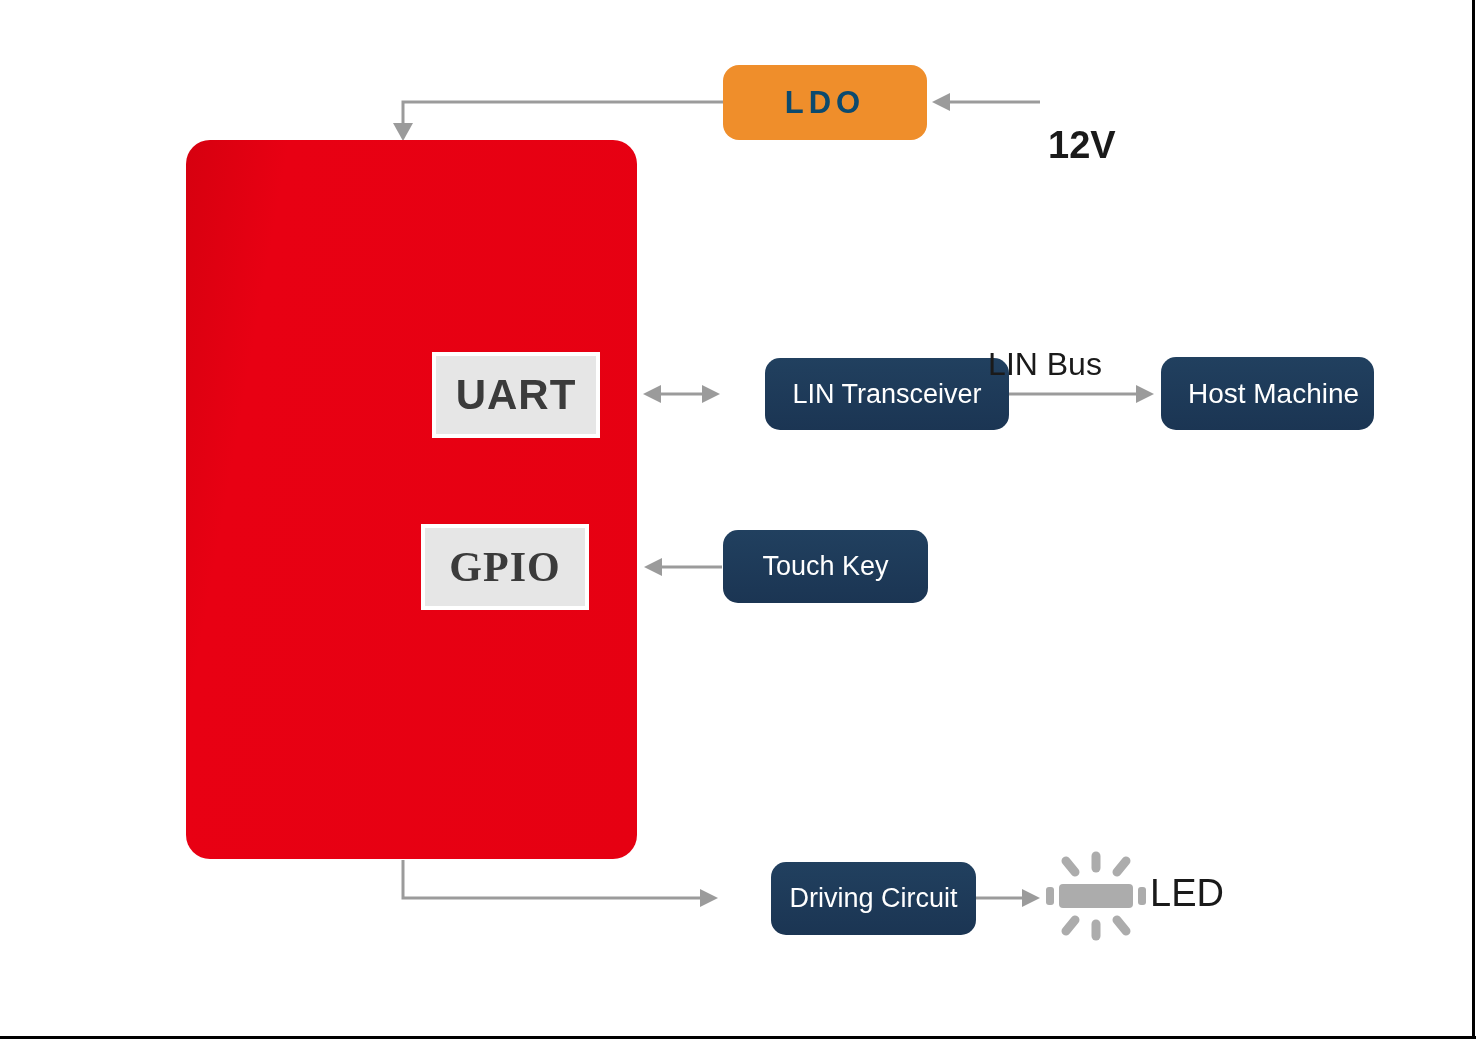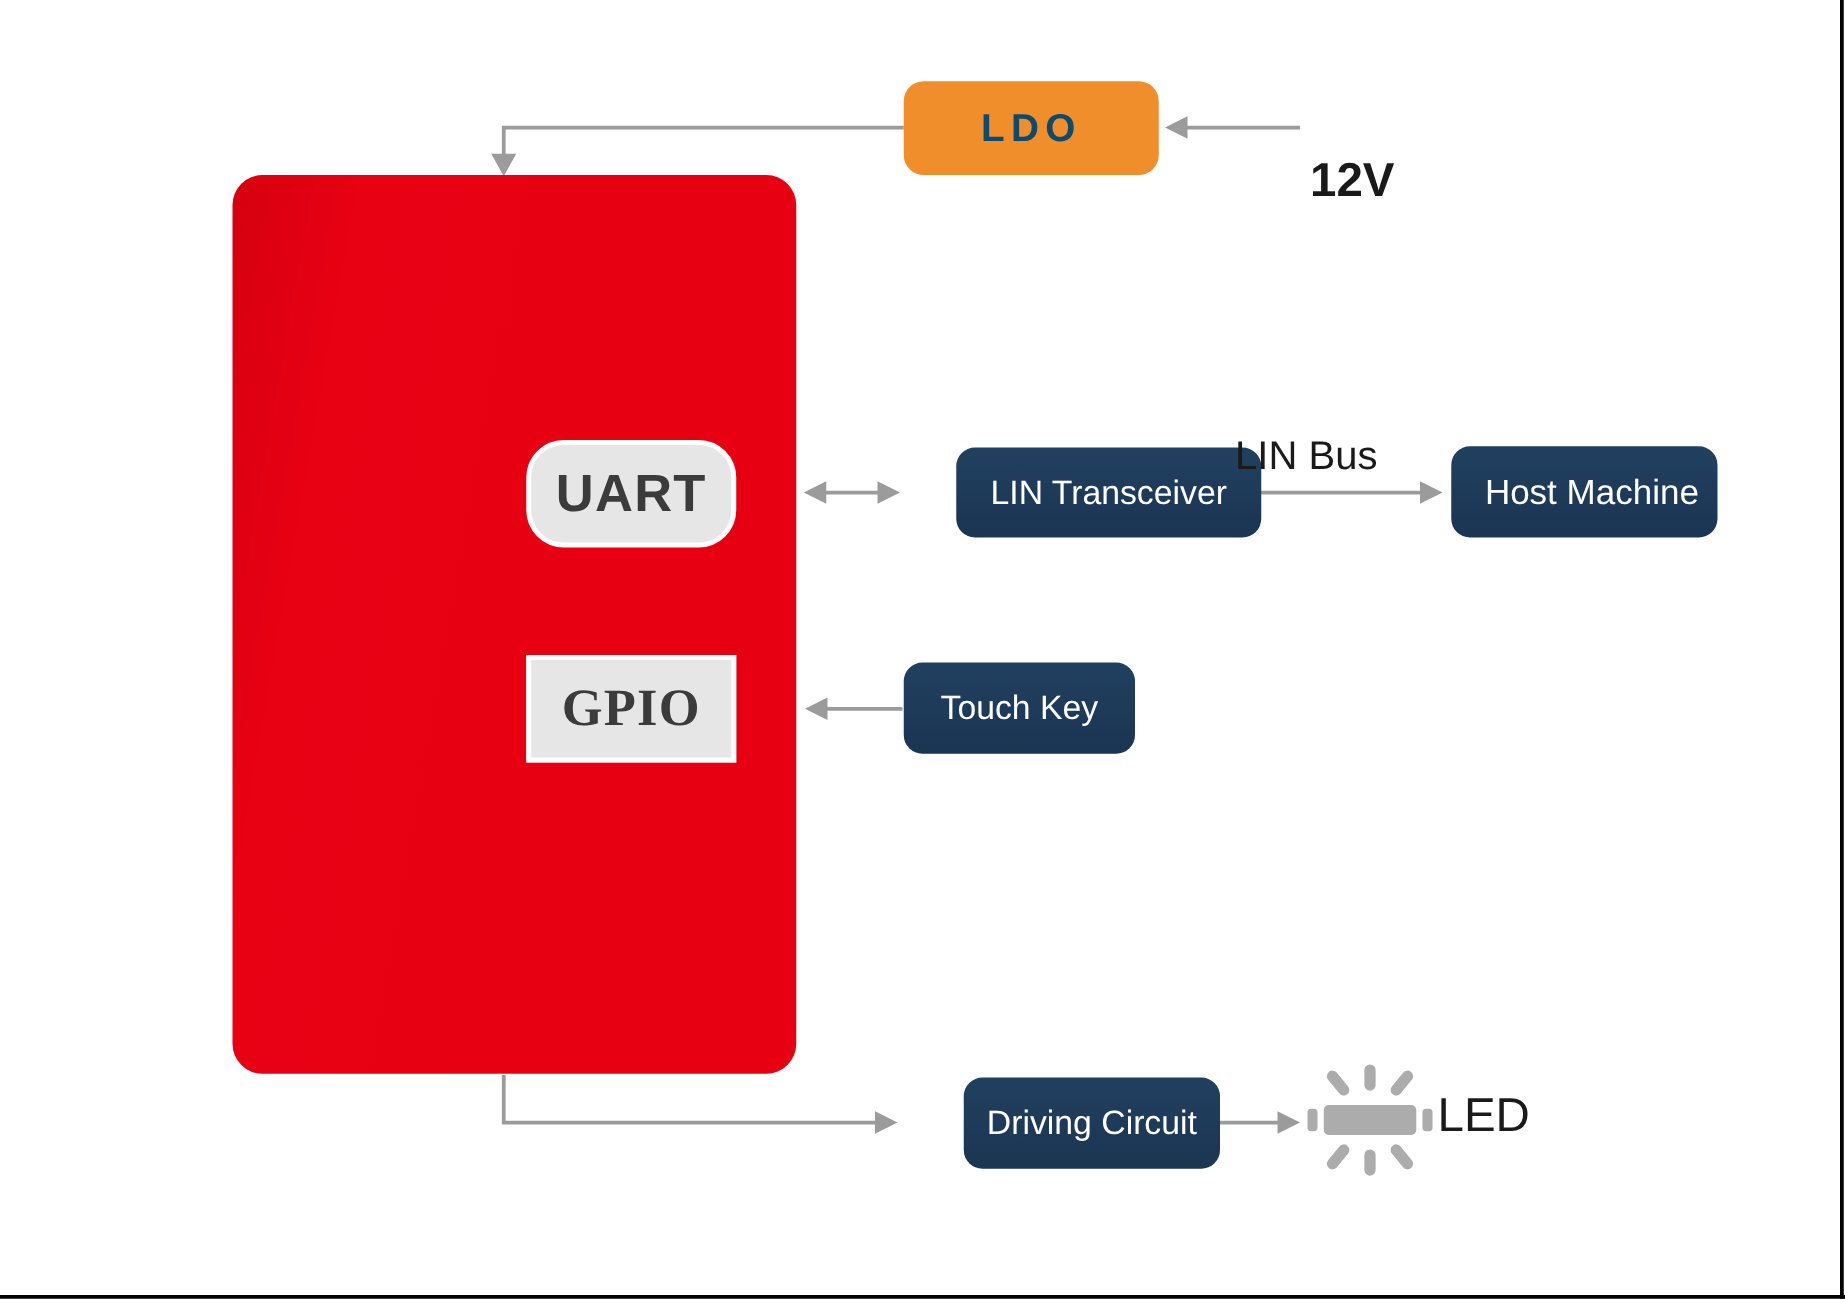--- a/index.html
+++ b/index.html
@@ -22,40 +22,40 @@
     color:#ffffff;font-size:46px;font-weight:400;text-align:center;line-height:50px;
     letter-spacing:1px;
   }
   
   .periph{
     position:absolute;background:#e6e6e6;border:4px solid #ffffff;
     display:flex;align-items:center;justify-content:center;
     color:#3b3b3b;font-size:42px;font-weight:700;letter-spacing:1px;
     box-sizing:border-box;
   }
-  .periph.uart{left:421px;top:352px;width:168px;height:86px;border-radius:30px;}
+  .periph.uart{left:432px;top:352px;width:168px;height:86px;}
   .periph.gpio{left:421px;top:524px;width:168px;height:86px;font-family:Liberation Serif, serif;}
   .periph.pwm{left:229px;top:731px;width:358px;height:85px;}
 
   
   .ldo{
     position:absolute;left:723px;top:65px;width:204px;height:75px;
     background:#ef8e2b;border-radius:16px;
     display:flex;align-items:center;justify-content:center;
     color:#0c4a6e;font-size:31px;font-weight:700;letter-spacing:5px;
   }
   
   .node{
     position:absolute;background:linear-gradient(180deg,#21405f,#1b3553);
     border-radius:15px;display:flex;align-items:center;justify-content:center;
     color:#ffffff;font-size:27px;font-weight:400;white-space:nowrap;
   }
   .node.lin{left:765px;top:358px;width:244px;height:72px;}
   .node.host{left:1161px;top:357px;width:201px;height:73px;font-size:28px;padding-left:12px;}
-  .node.touch{left:723px;top:530px;width:185px;height:73px;}
+  .node.touch{left:723px;top:530px;width:205px;height:73px;}
   .node.drive{left:723px;top:862px;width:205px;height:73px;margin-left:48px;}
 
   
   .lbl{position:absolute;color:#1a1a1a;white-space:nowrap;}
   .lbl.v12{left:1048px;top:80px;font-size:38px;font-weight:600;margin-top:44px;}
   .lbl.linbus{left:936px;top:346px;width:218px;text-align:center;font-size:32px;font-weight:400;}
   .lbl.led{left:1150px;top:872px;font-size:38px;font-weight:500;}
 
   .wires{position:absolute;left:0;top:0;width:1476px;height:1045px;pointer-events:none;}
 </style>

